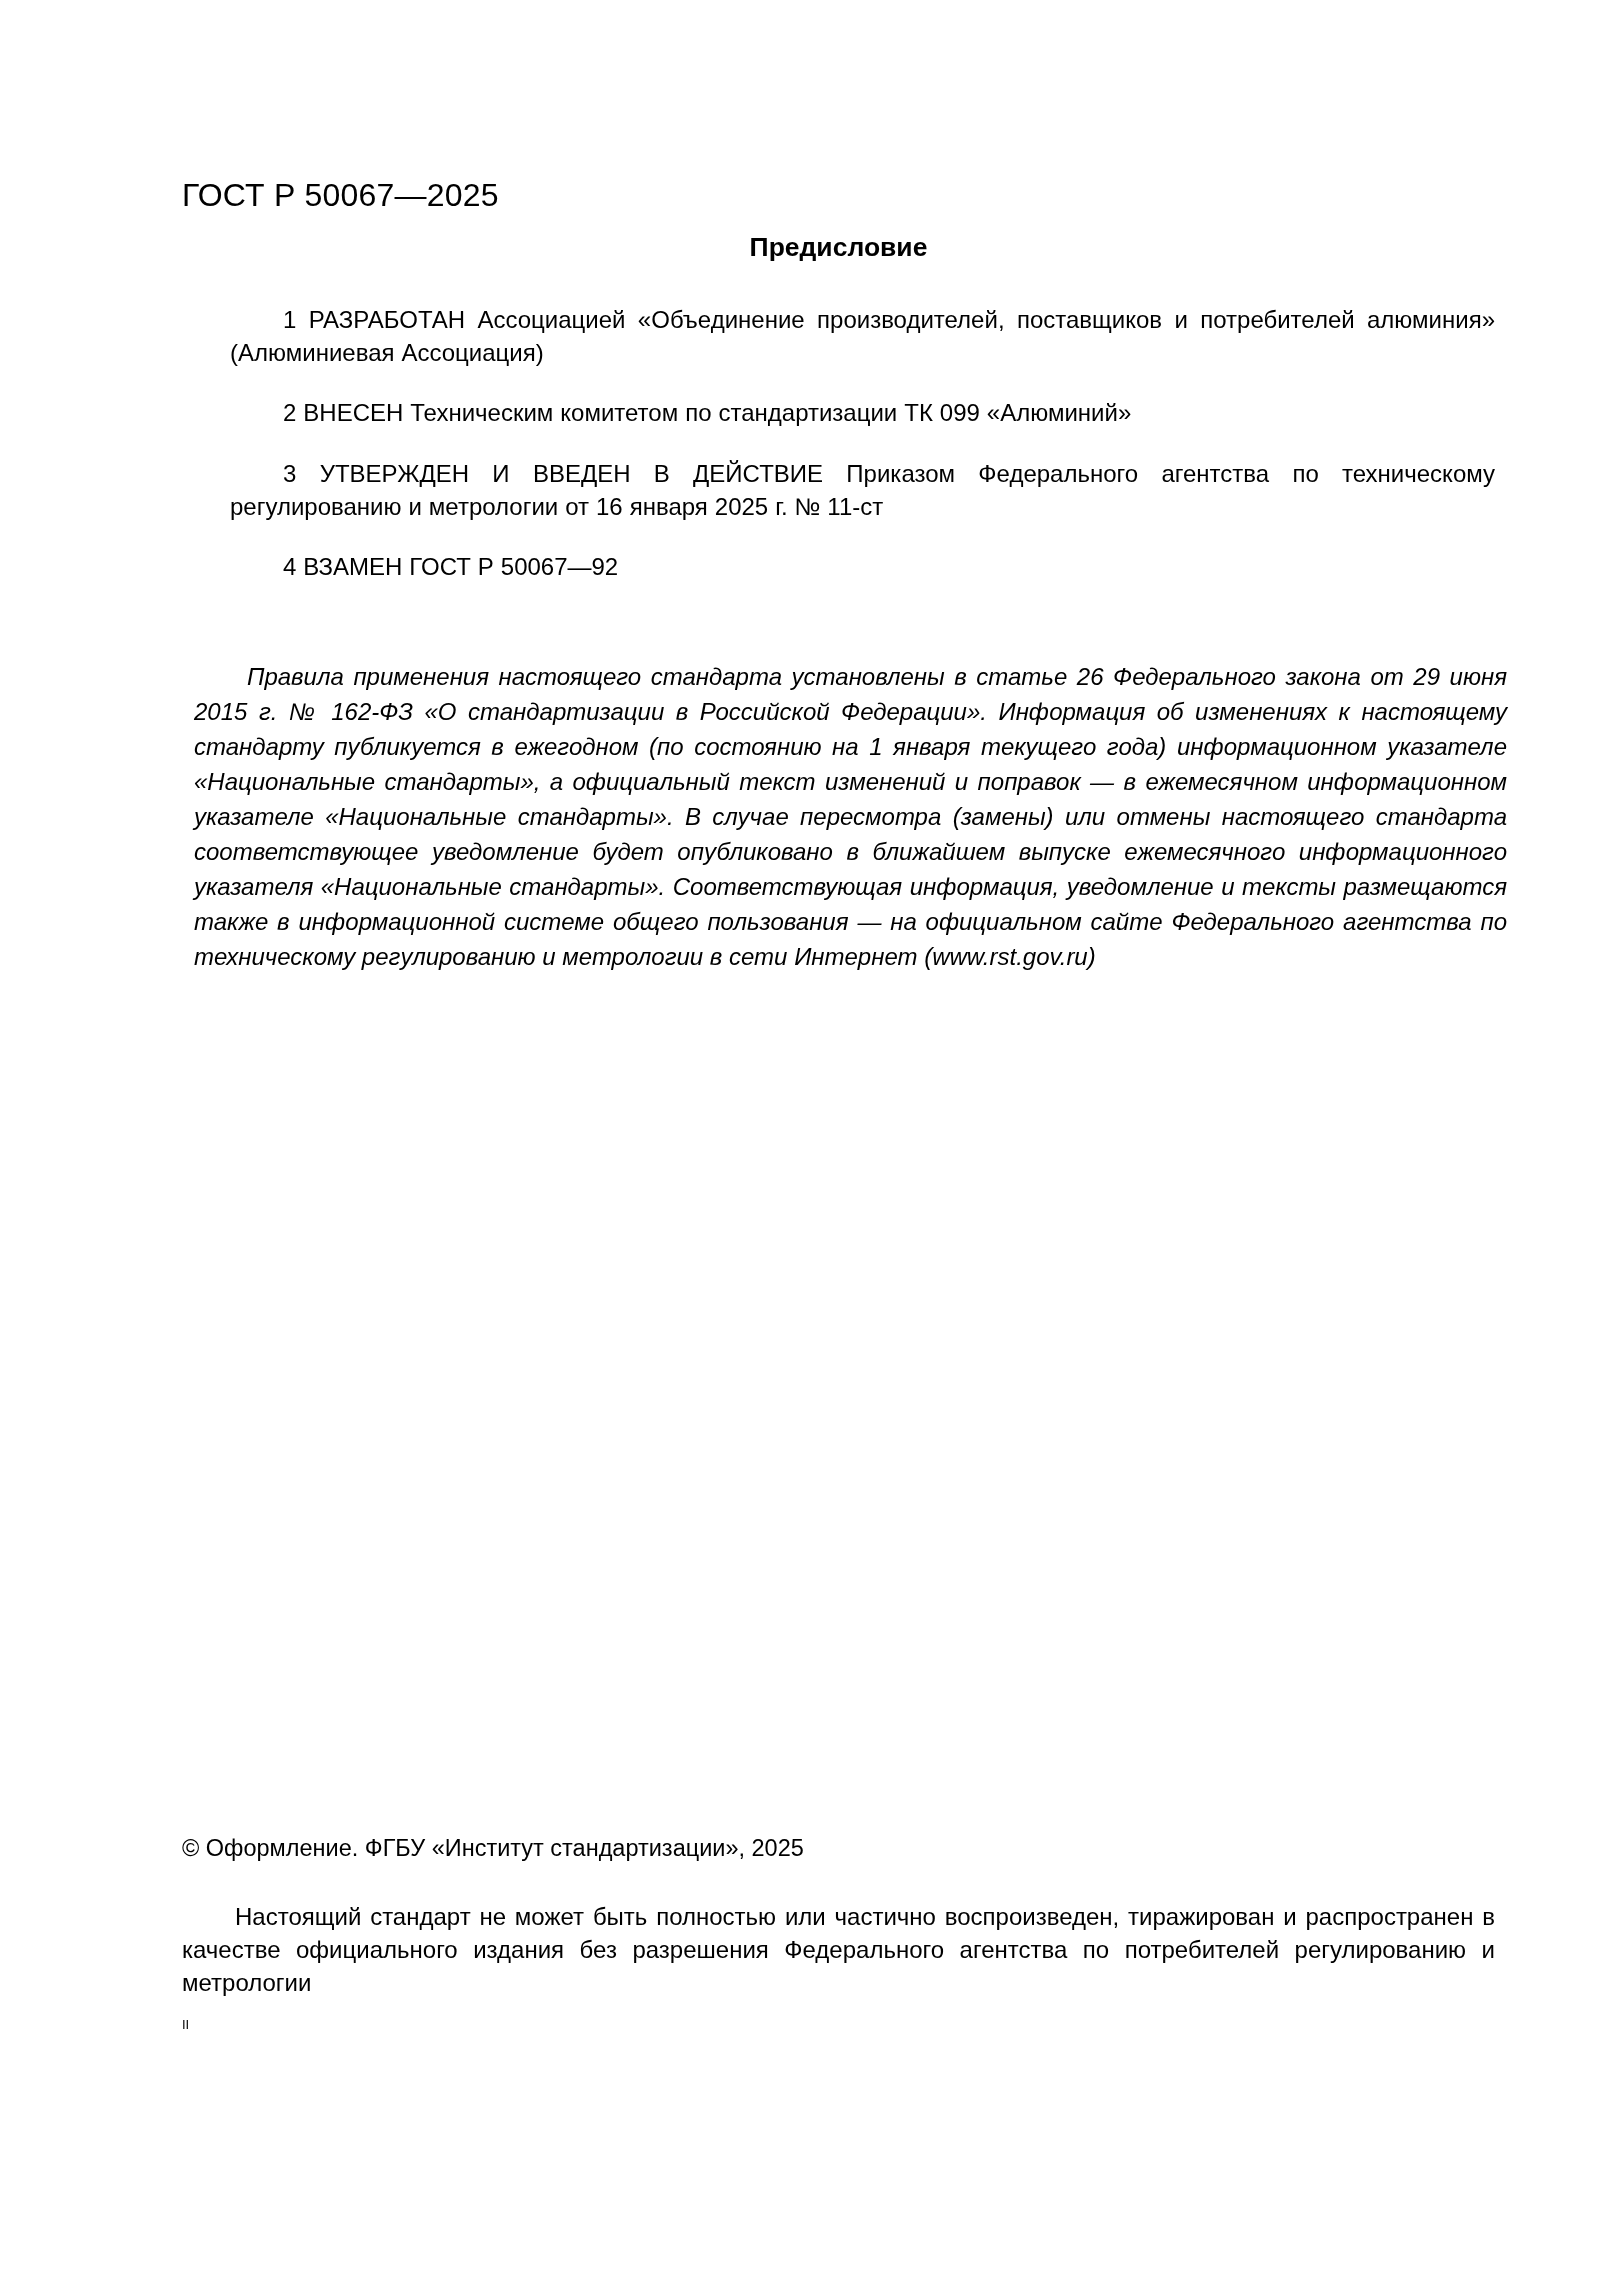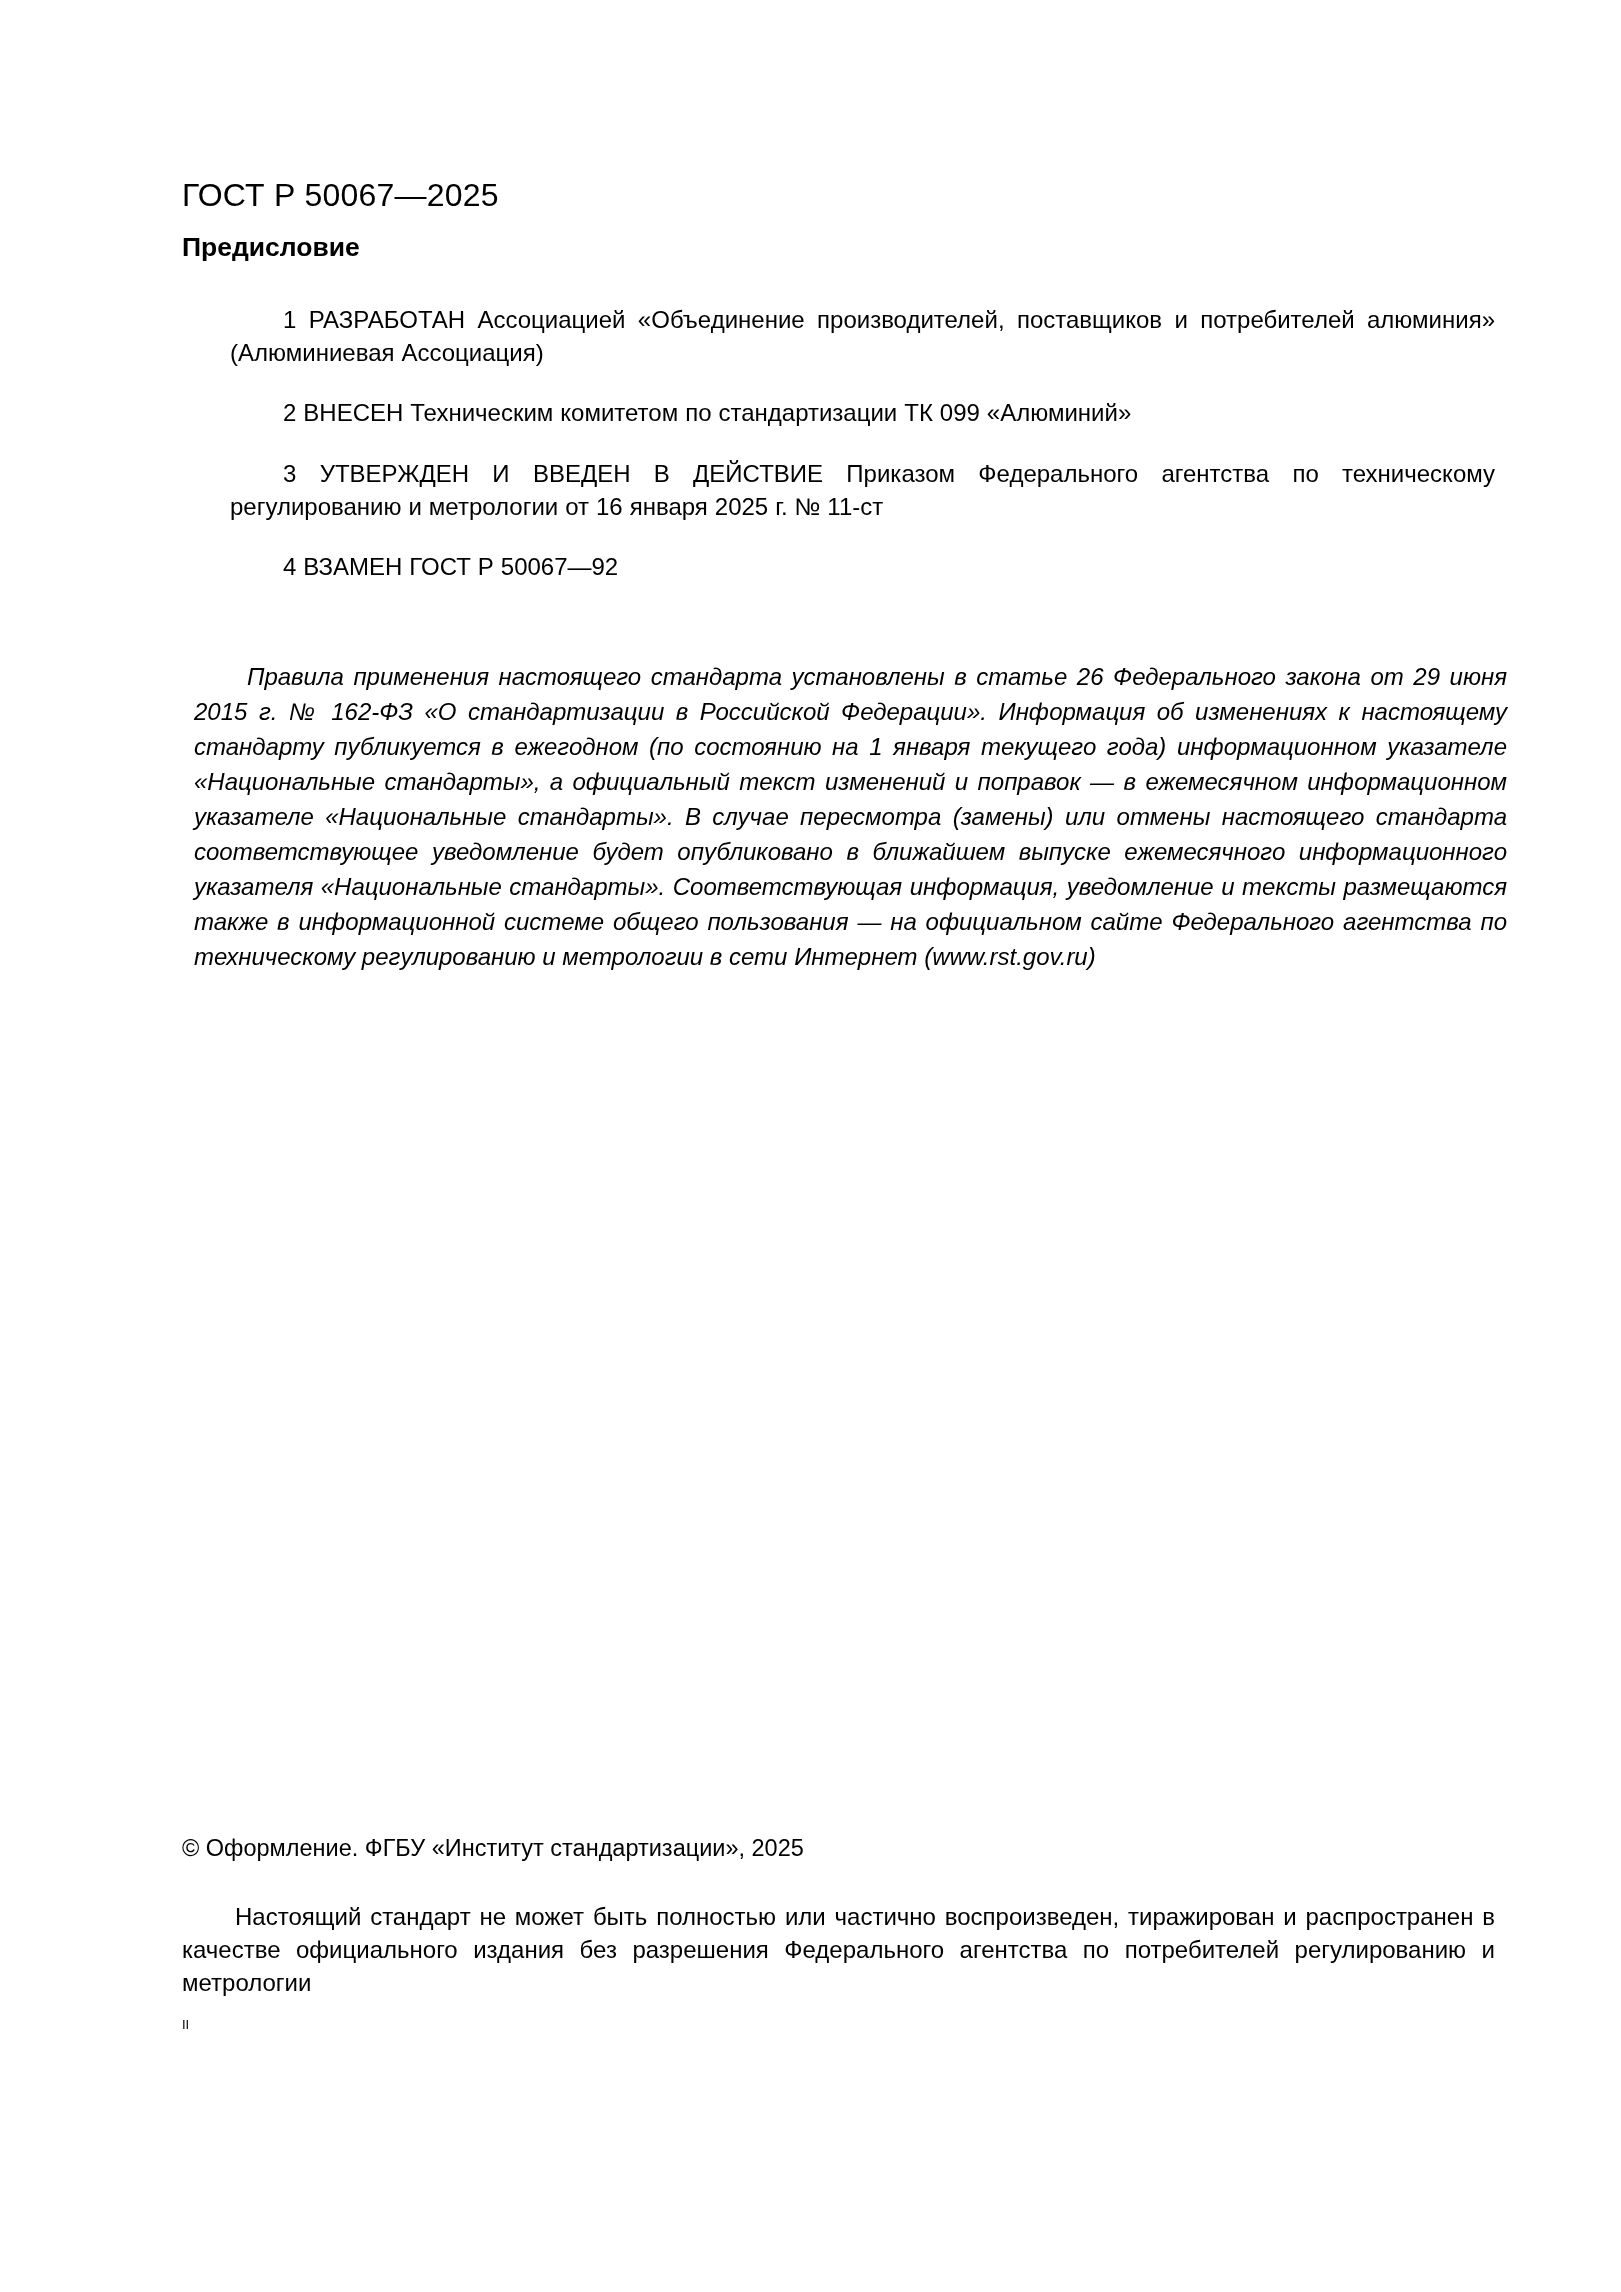--- a/index.html
+++ b/index.html
@@ -31,21 +31,21 @@
     font-size: 32px;
     font-weight: normal;
     letter-spacing: 0.2px;
     margin-top: 32px;
   }
   .doc-title {
     position: absolute;
     top: 214px;
     left: 0;
     width: 1313px;
-    text-align: left;
+    text-align: center;
     font-size: 26.5px;
     font-weight: bold;
   }
   .clauses {
     position: absolute;
     top: 279px;
     left: 0;
     width: 1313px;
   }
   .clause {

